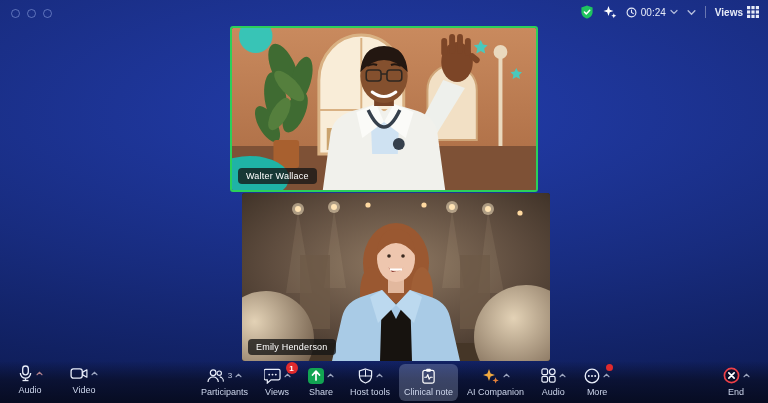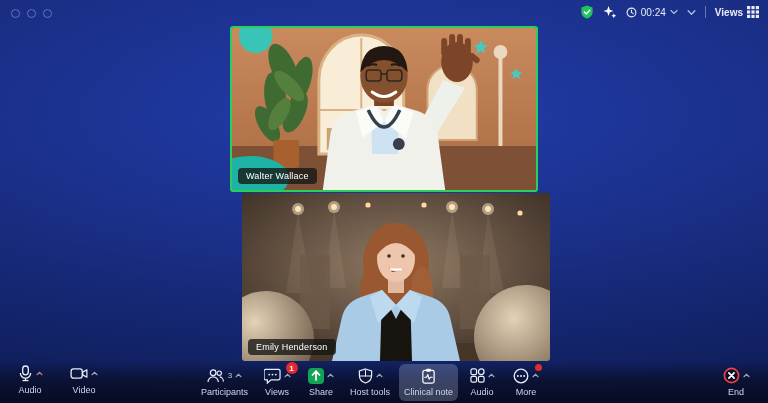--- a/index.html
+++ b/index.html
@@ -332,20 +332,32 @@
         <div class="icon-row">
           <svg width="15" height="16" viewBox="0 0 15 17">
             <rect x="1.5" y="2.5" width="12" height="13.5" rx="2" fill="none" stroke="#ffffff" stroke-width="1.3"></rect>
             <rect x="5" y="0.8" width="5" height="3.2" rx="1" fill="#ffffff"></rect>
             <polyline points="3.5,9.8 5.5,9.8 6.8,7 8.2,12 9.5,9.8 11.5,9.8" fill="none" stroke="#ffffff" stroke-width="1.2" stroke-linejoin="round" stroke-linecap="round"></polyline>
           </svg>
         </div>
         <span>Clinical note</span>
       </div>
 
+      <div class="tb-btn">
+        <div class="icon-row">
+          <svg width="18" height="16" viewBox="0 0 18 16">
+            <path d="M7 1 L8.6 5.4 L13 7 L8.6 8.6 L7 13 L5.4 8.6 L1 7 L5.4 5.4 Z" fill="#f0a93f"></path>
+            <path d="M13.6 9.2 L14.5 11.5 L16.8 12.4 L14.5 13.3 L13.6 15.6 L12.7 13.3 L10.4 12.4 L12.7 11.5 Z" fill="#e5813a"></path>
+          </svg>
+          <svg class="chev" width="7" height="5" viewBox="0 0 8 6">
+            <polyline points="1,4.5 4,1.5 7,4.5" fill="none" stroke="#cdd6ea" stroke-width="1.3" stroke-linecap="round"></polyline>
+          </svg>
+        </div>
+        <span>AI Companion</span>
+      </div>
 
       <div class="tb-btn">
         <div class="icon-row">
           <svg width="15" height="15" viewBox="0 0 16 16">
             <rect x="1" y="1" width="6" height="6" rx="1.5" fill="none" stroke="#e9eefa" stroke-width="1.3"></rect>
             <rect x="9" y="1" width="6" height="6" rx="3" fill="none" stroke="#e9eefa" stroke-width="1.3"></rect>
             <rect x="1" y="9" width="6" height="6" rx="1.5" fill="none" stroke="#e9eefa" stroke-width="1.3"></rect>
             <rect x="9" y="9" width="6" height="6" rx="1.5" fill="none" stroke="#e9eefa" stroke-width="1.3"></rect>
           </svg>
           <svg class="chev" width="7" height="5" viewBox="0 0 8 6">

